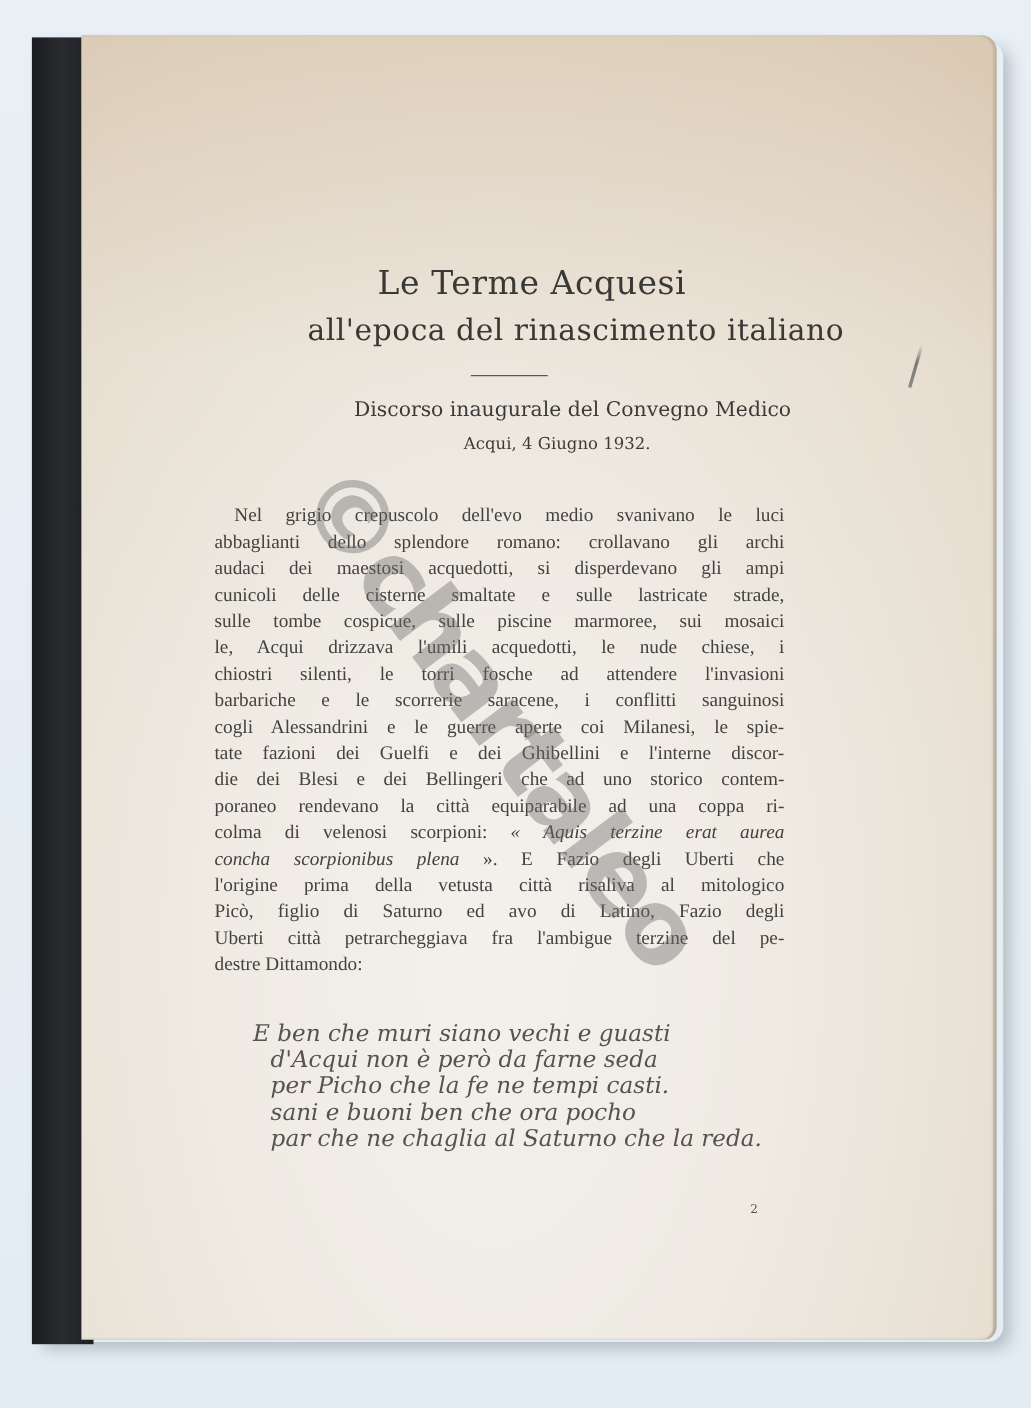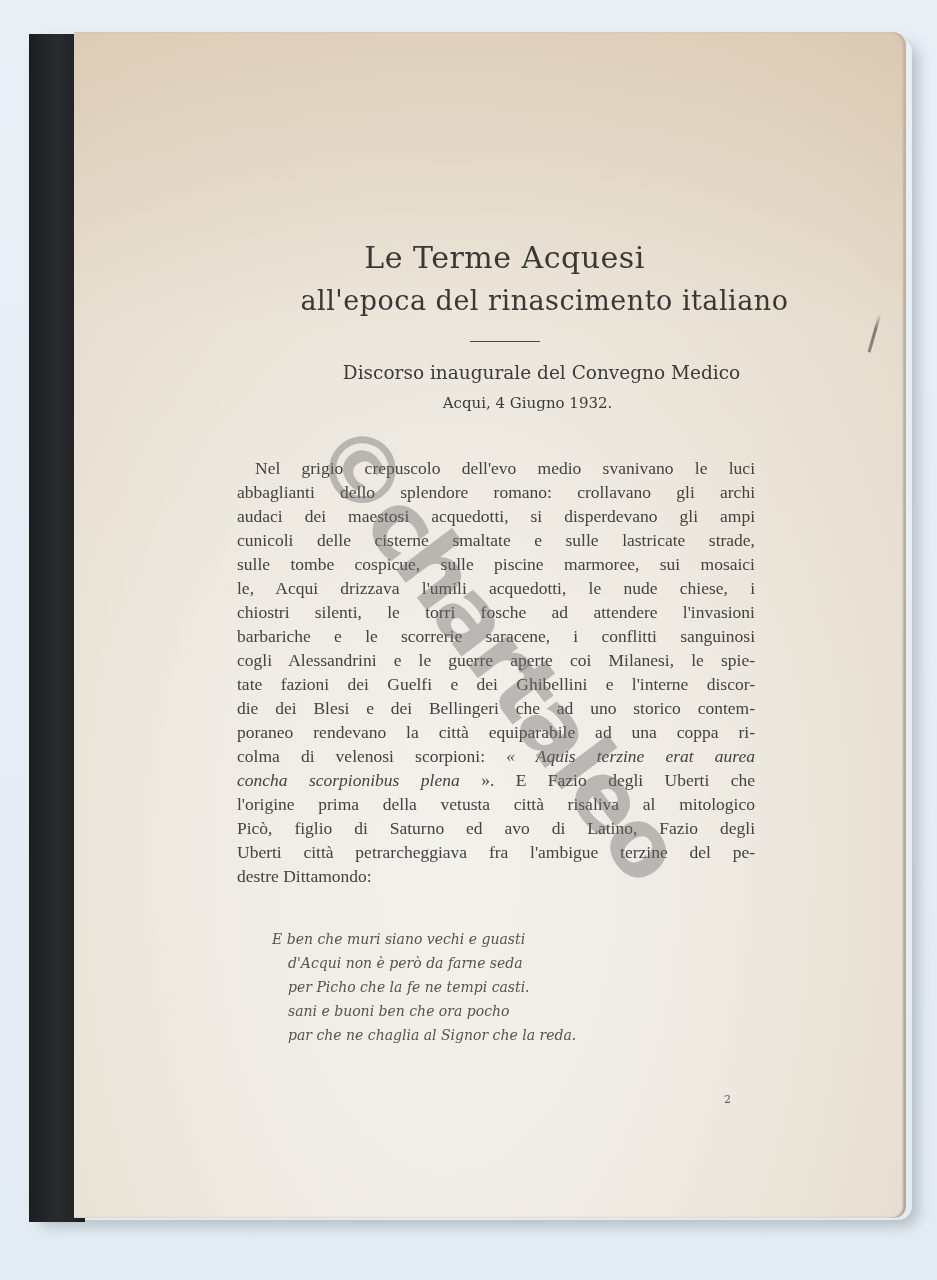--- a/index.html
+++ b/index.html
@@ -22,21 +22,21 @@
   }
   .page::before {
     content: ""; position: absolute; inset: 0;
     background: linear-gradient(180deg, rgba(215,195,170,0.55) 0%, rgba(230,220,205,0.2) 25%, rgba(240,238,232,0) 55%);
     border-radius: 0 14px 12px 0;
   }
   .spine {
     position: absolute; left: 29px; top: 34px; width: 56px; height: 1188px;
     background: linear-gradient(90deg, #1c1d20 0%, #2a2b2e 50%, #1e1f22 100%);
   }
-  .content { position: absolute; inset: 0; margin-left: 42px; }
+  .content { position: absolute; inset: 0; }
   .title {
     position: absolute; left: 0; width: 100%; text-align: center;
     font-family: "DejaVu Serif", serif; color: #3a3836; font-weight: normal;
     letter-spacing: 0.5px;
   }
   .t1 { top: 240px; font-size: 30px; left: 15px; }
   .t2 { top: 285px; font-size: 27px; left: 55px; }
   .rule { position: absolute; left: 428px; top: 341px; width: 70px; height: 1px; background: #4a4744; }
   .sub {
     position: absolute; left: 0; width: 100%; text-align: center;
@@ -48,21 +48,21 @@
     position: absolute; left: 195px; top: 456px; width: 518px;
     font-family: "Liberation Serif", serif; font-size: 17.5px; color: #444240;
     line-height: 24px;
   }
   .body-line { display: block; white-space: nowrap; text-align: justify; text-align-last: justify; height: 24px; }
   .body-line.last { text-align-last: left; }
   .body-line.indent { padding-left: 18px; }
   .it { font-style: italic; }
   .verse {
     position: absolute; left: 230px; top: 927px;
-    font-family: "DejaVu Serif", serif; font-style: italic; font-size: 14px; color: #55524f;
+    font-family: "DejaVu Serif", serif; font-style: italic; font-size: 21px; color: #55524f;
     line-height: 24px;
   }
   .verse-line { display: block; white-space: nowrap; }
   .verse-line.in { padding-left: 16px; }
   .pagenum {
     position: absolute; left: 682px; top: 1093px; font-family: "DejaVu Serif", serif;
     font-size: 11px; color: #555;
   }
   .pencil {
     position: absolute; left: 831px; top: 313px; width: 3px; height: 40px;
@@ -111,19 +111,19 @@
     <span class="body-line">Picò, figlio di Saturno ed avo di Latino, Fazio degli</span>
     <span class="body-line">Uberti città petrarcheggiava fra l'ambigue terzine del pe-</span>
     <span class="body-line last">destre Dittamondo:</span>
   </div>
 
   <div class="verse">
     <span class="verse-line">E ben che muri siano vechi e guasti</span>
     <span class="verse-line in">d'Acqui non è però da farne seda</span>
     <span class="verse-line in">per Picho che la fe ne tempi casti.</span>
     <span class="verse-line in">sani e buoni ben che ora pocho</span>
-    <span class="verse-line in">par che ne chaglia al Signor che la reda.</span>
+    <span class="verse-line in">par che ne chaglia al Saturno che la reda.</span>
   </div>
 
   <div class="pagenum">2</div>
   <div class="pencil"></div>
   <div class="watermark">©chartaleo</div>
 </div>
 
 </body></html>

